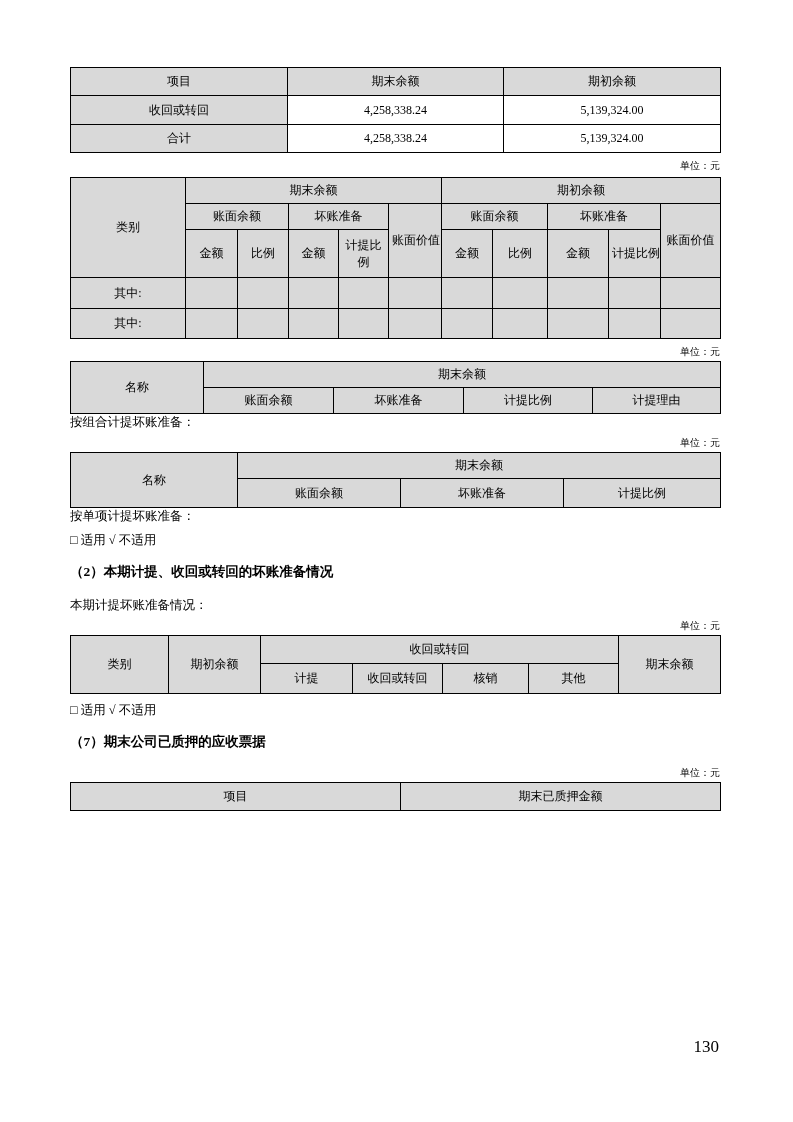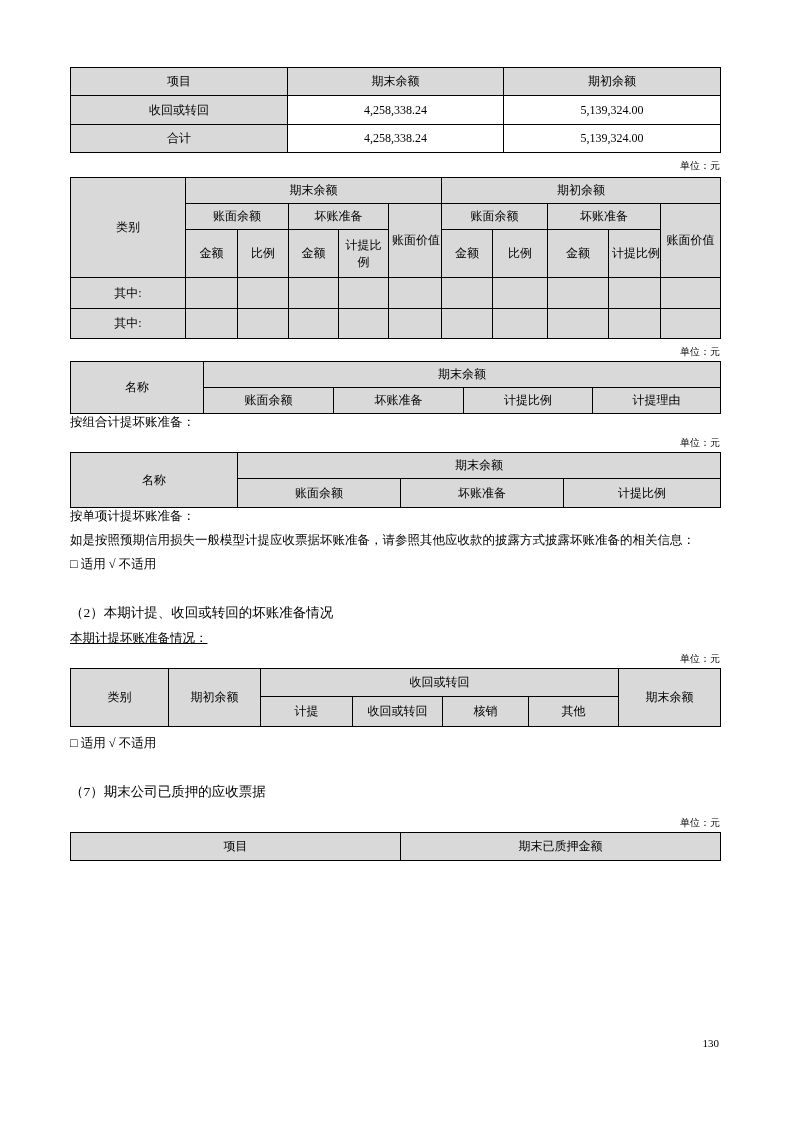--- a/index.html
+++ b/index.html
@@ -19,24 +19,24 @@
           vertical-align:middle; padding:2px 3px; overflow:hidden; }
   .gray { background:#d9d9d9; }
   .al { text-align:left; padding-left:8px; }
   .ar { text-align:right; padding-right:3px; }
   .sm { font-size:11.5px; white-space:nowrap; padding-left:1px; padding-right:1px; }
   .h26 { height:26px; } .h28 { height:28px; } .h29 { height:29px; }
   .h30 { height:30px; } .h31 { height:31px; } .h48 { height:48px; }
   .unit { text-align:right; font-size:10px; line-height:15px; margin-top:5px; }
   .para { font-size:12.5px; line-height:16px; margin-top:8px; }
   .chk  { font-size:12.5px; line-height:16px; margin-top:8px; }
-  .hd2  { font-size:13.5px; font-weight:normal; margin-top:32px; }
+  .hd2  { font-size:13.5px; font-weight:bold; margin-top:15px; }
   .mt17 { margin-top:17px; } .mt4 { margin-top:4px; } .mt2 { margin-top:2px; }
-  .mt10 { margin-top:0; } .mt24 { margin-top:8px;text-decoration:underline; } .mt14 { margin-top:14px; }
-  .pagenum { position:absolute; right:74px; top:1037px; font-size:11px; }
+  .mt10 { margin-top:0; } .mt24 { margin-top:16px; } .mt14 { margin-top:14px; }
+  .pagenum { position:absolute; right:74px; top:1037px; font-size:17px; }
 </style>
 </head>
 <body>
 
 <div class="page">
 
 
   <table class="t mt17">
     <colgroup>
         <col style="width:217px">
@@ -172,21 +172,20 @@
     </tr>
     <tr class="h29">
       <td class="gray">账面余额</td>
       <td class="gray">坏账准备</td>
       <td class="gray">计提比例</td>
     </tr>
   </tbody>
     </table>
 
   <div class="para mt10">按单项计提坏账准备：</div>
-  <div class="para">如是按照预期信用损失一般模型计提应收票据坏账准备，请参照其他应收款的披露方式披露坏账准备的相关信息：</div>
   <div class="chk">□ 适用 √ 不适用</div>
 
   <div class="hd2">（2）本期计提、收回或转回的坏账准备情况</div>
 
   <div class="para mt24">本期计提坏账准备情况：</div>
   <div class="unit">单位：元</div>
 
   <table class="t mt2">
     <colgroup>
       <col style="width:98px">

